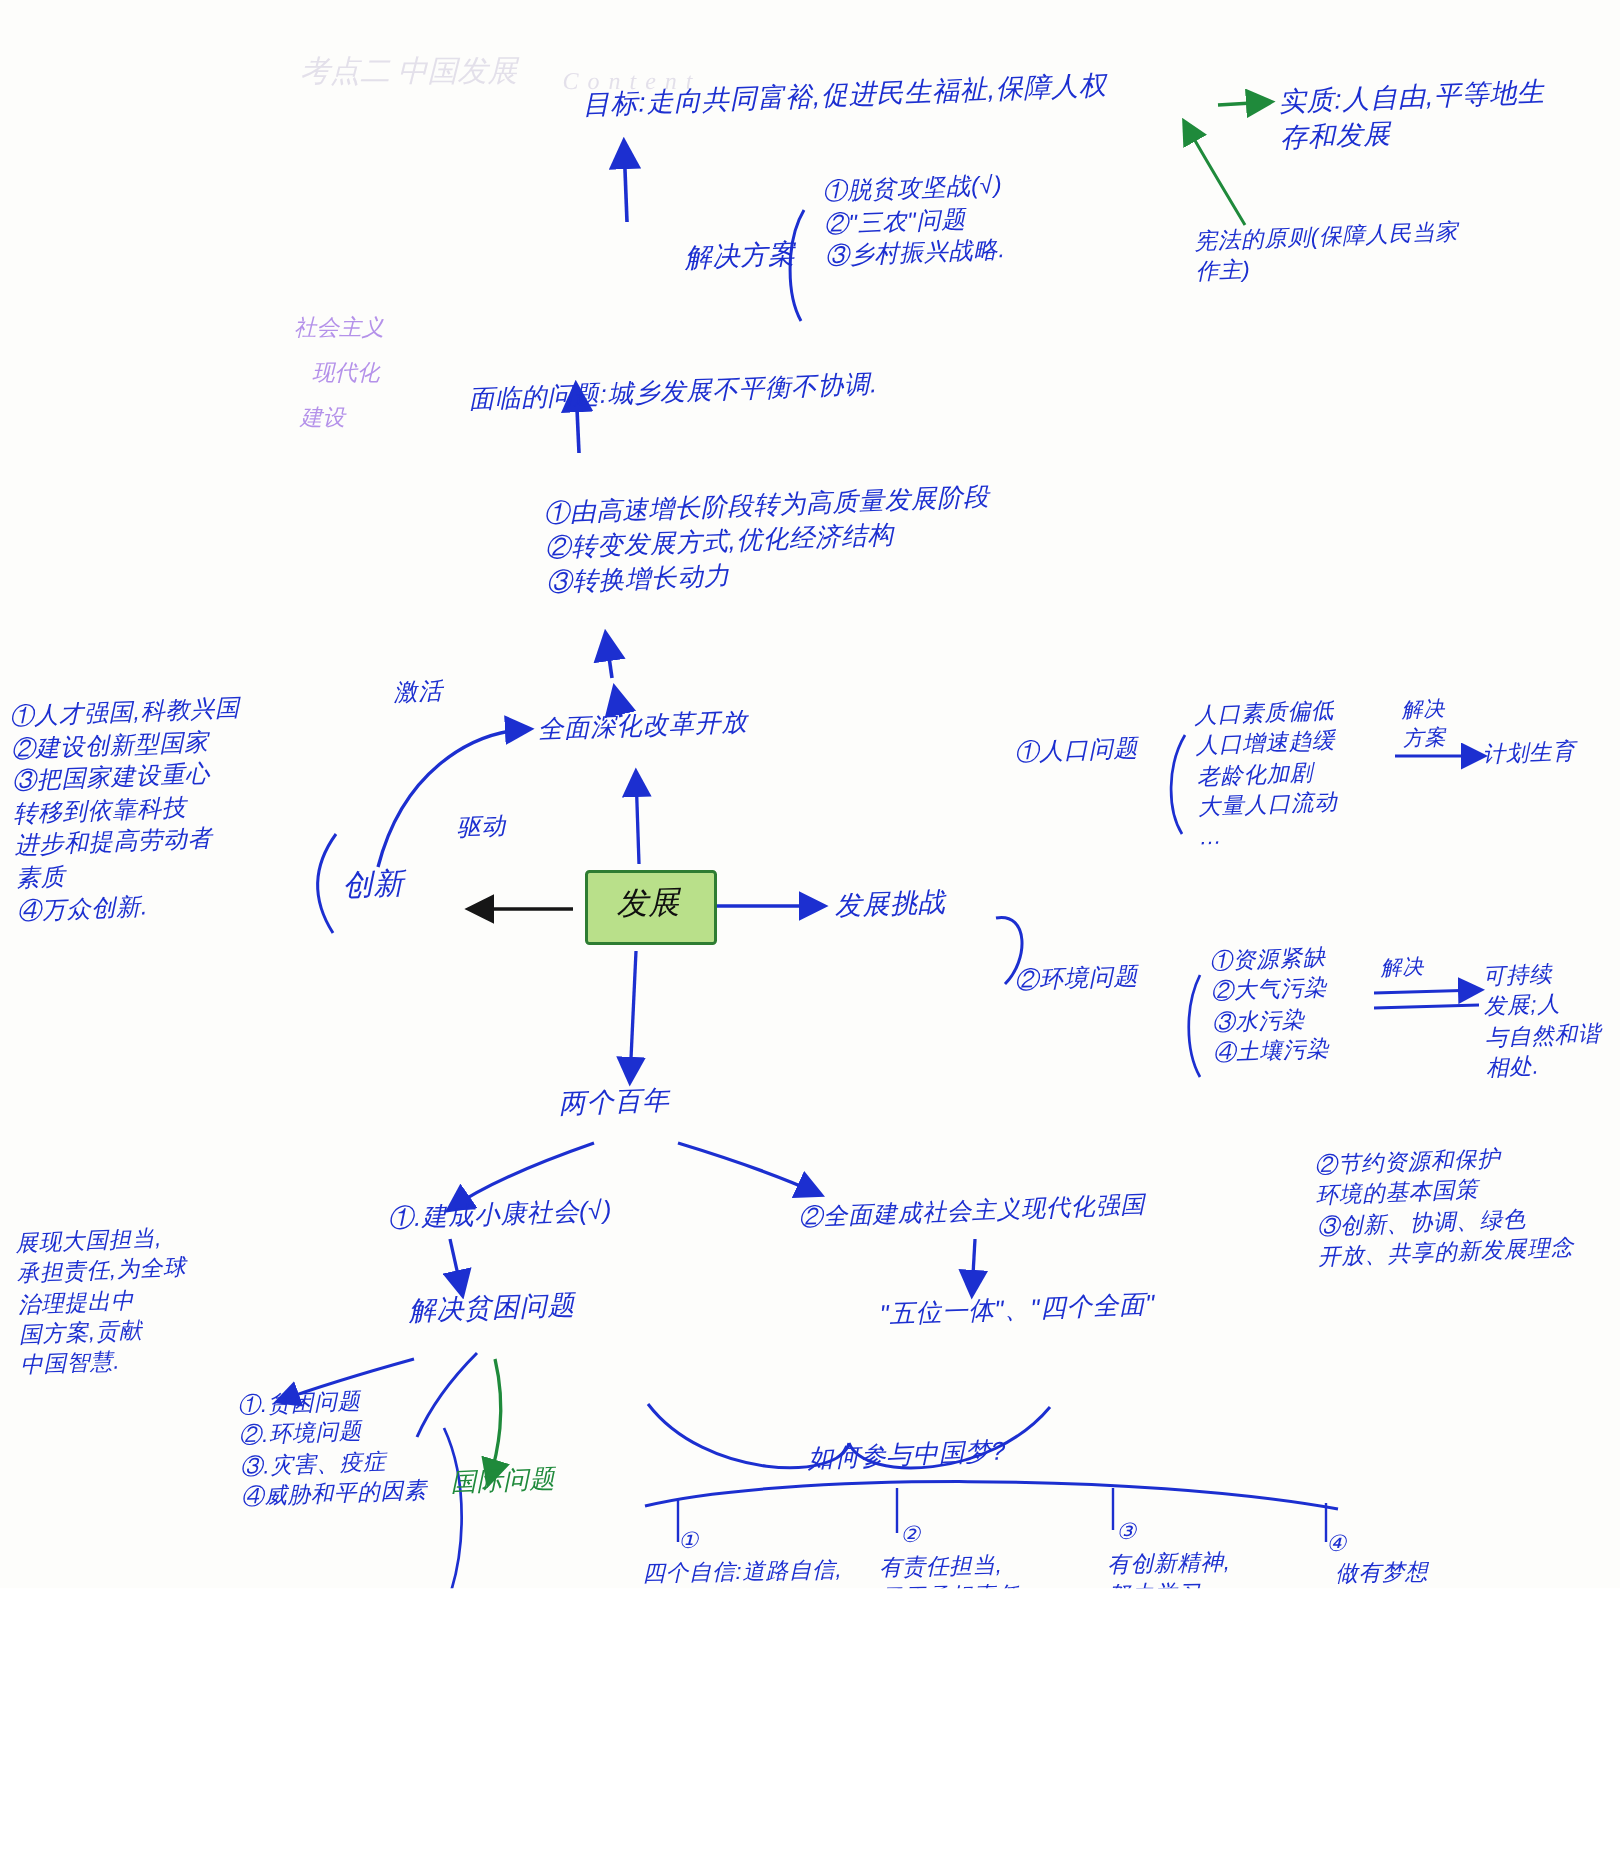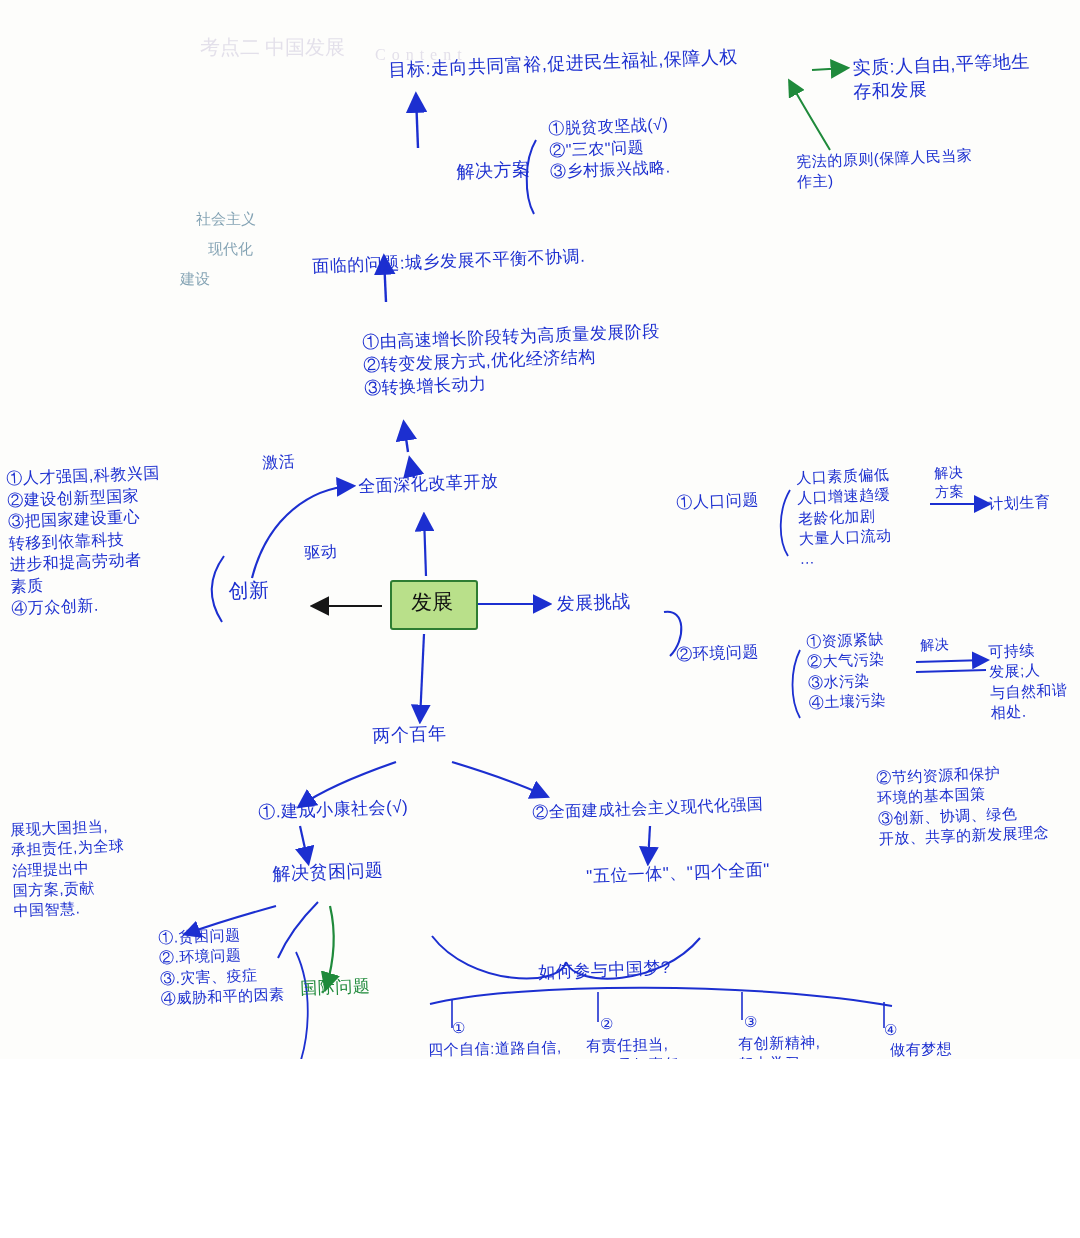--- a/index.html
+++ b/index.html
@@ -7,33 +7,34 @@
     padding: 0;
     background: #ffffff;
   }
   #canvas {
     position: relative;
     width: 1080px;
     height: 1059px;
     background: #fdfdfb;
     overflow: hidden;
     font-family: "Liberation Sans", sans-serif;
+    font-style: italic;
   }
   
   .ghost {
     position: absolute;
     color: #cfc9dd;
     opacity: .55;
     font-family: "Liberation Serif", serif;
     white-space: nowrap;
     pointer-events: none;
   }
   .ghost-block {
     position: absolute;
-    color: #0c4a6e;
+    color: #6d28d9;
     opacity: .5;
     font-family: "Liberation Serif", serif;
     line-height: 1.9;
     pointer-events: none;
   }
   svg.lines {
     position: absolute;
     left: 0; top: 0;
     width: 1080px;
     height: 1238px;
@@ -80,21 +81,21 @@
 </style>
 </head>
 <body>
 
 <div id="canvas">
 
   <div class="ghost s20" style="left:200px; top:34px;">考点二 中国发展</div>
   <div class="ghost s16" style="left:375px; top:46px; letter-spacing:6px;">Content</div>
   <div class="ghost-block s15" style="left:196px; top:205px;">社会主义</div>
   <div class="ghost-block s15" style="left:208px; top:235px;">现代化</div>
-  <div class="ghost-block s15" style="left:180px; top:265px;">建设</div>
+  <div class="ghost-block s15" style="left:200px; top:265px;">建设</div>
 
   <svg class="lines" viewBox="0 0 1080 1238">
     <defs>
       <marker id="ar-b" markerWidth="9" markerHeight="9" refX="7" refY="4.5" orient="auto">
         <path d="M0,0 L9,4.5 L0,9 z" fill="#1c2fd0"></path>
       </marker>
       <marker id="ar-k" markerWidth="9" markerHeight="9" refX="7" refY="4.5" orient="auto">
         <path d="M0,0 L9,4.5 L0,9 z" fill="#161616"></path>
       </marker>
       <marker id="ar-g" markerWidth="9" markerHeight="9" refX="7" refY="4.5" orient="auto">

